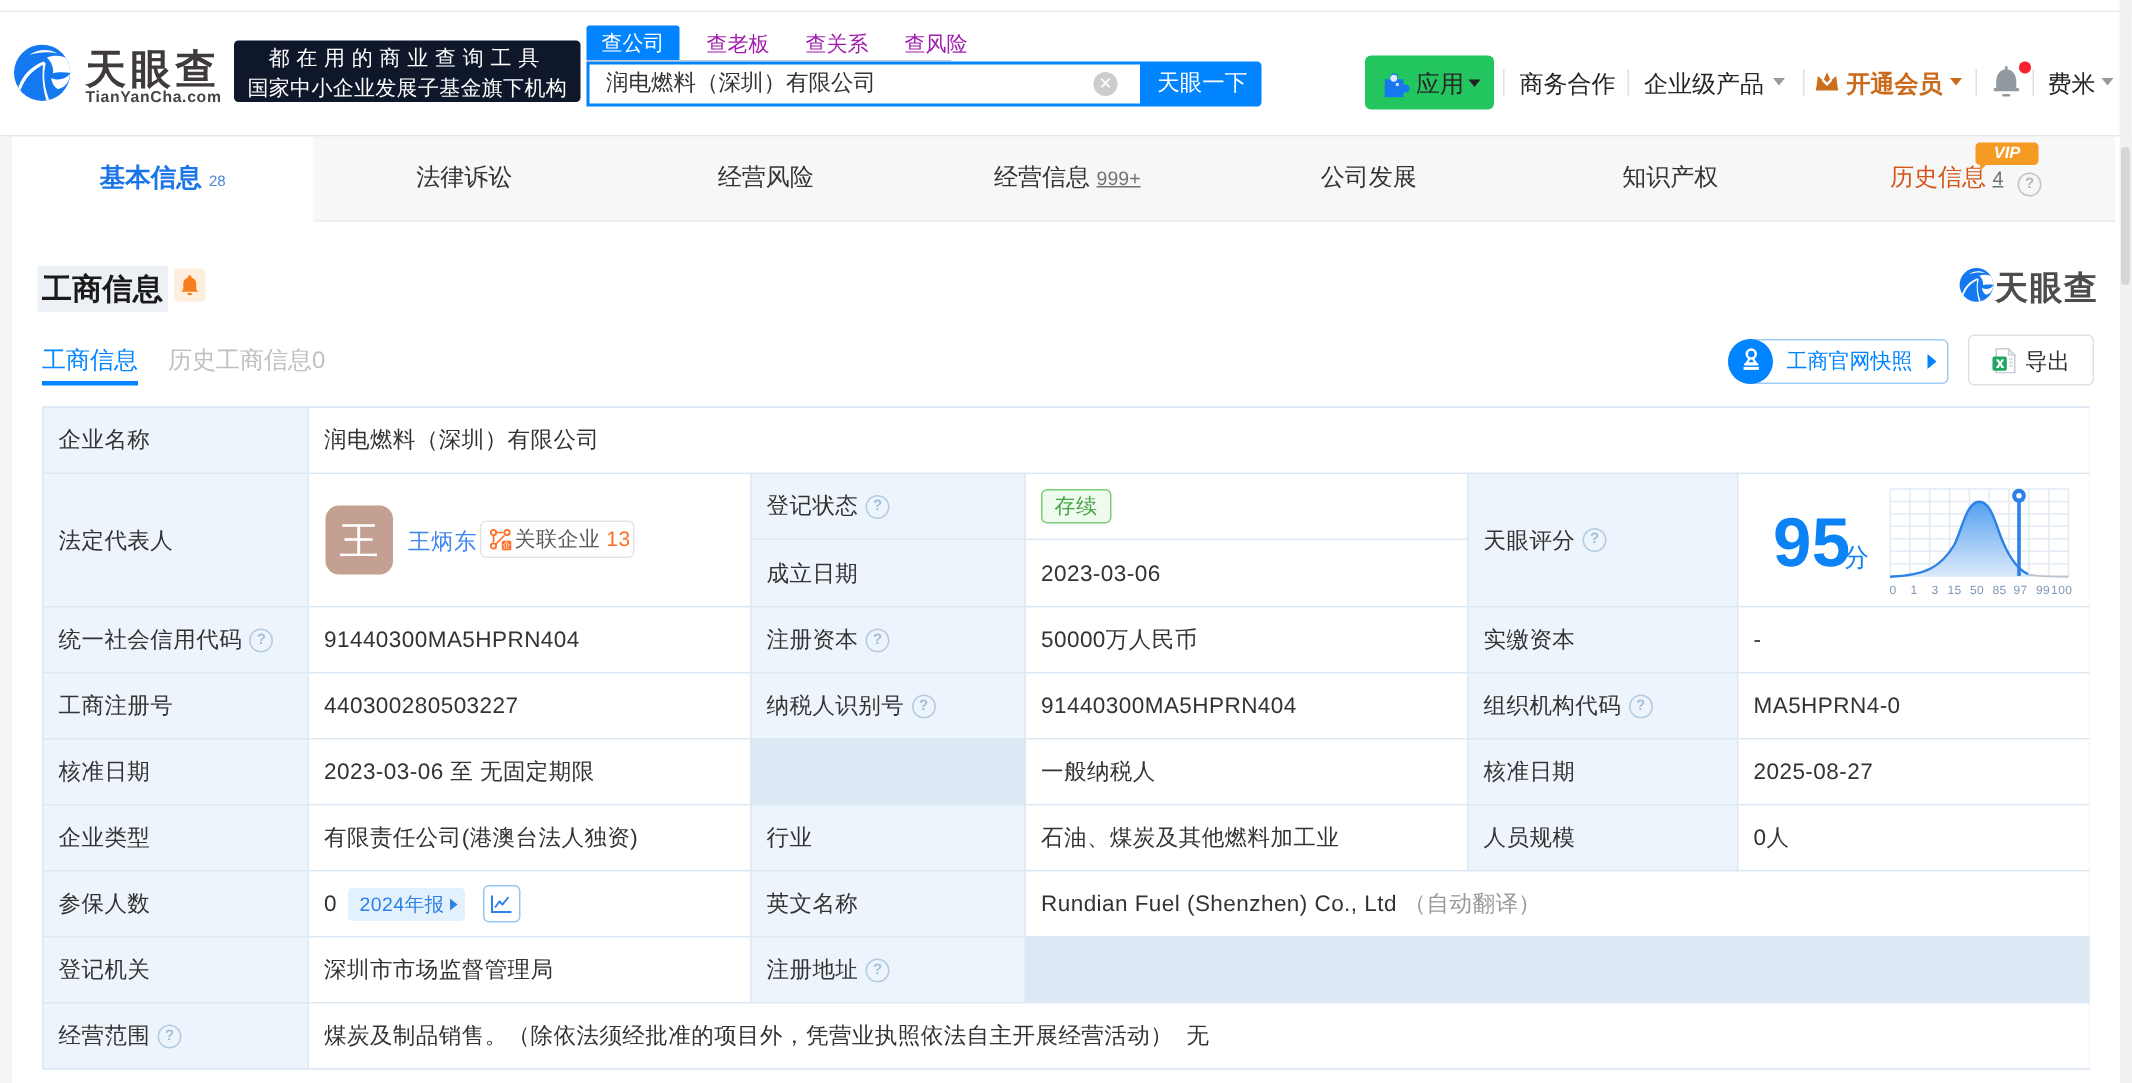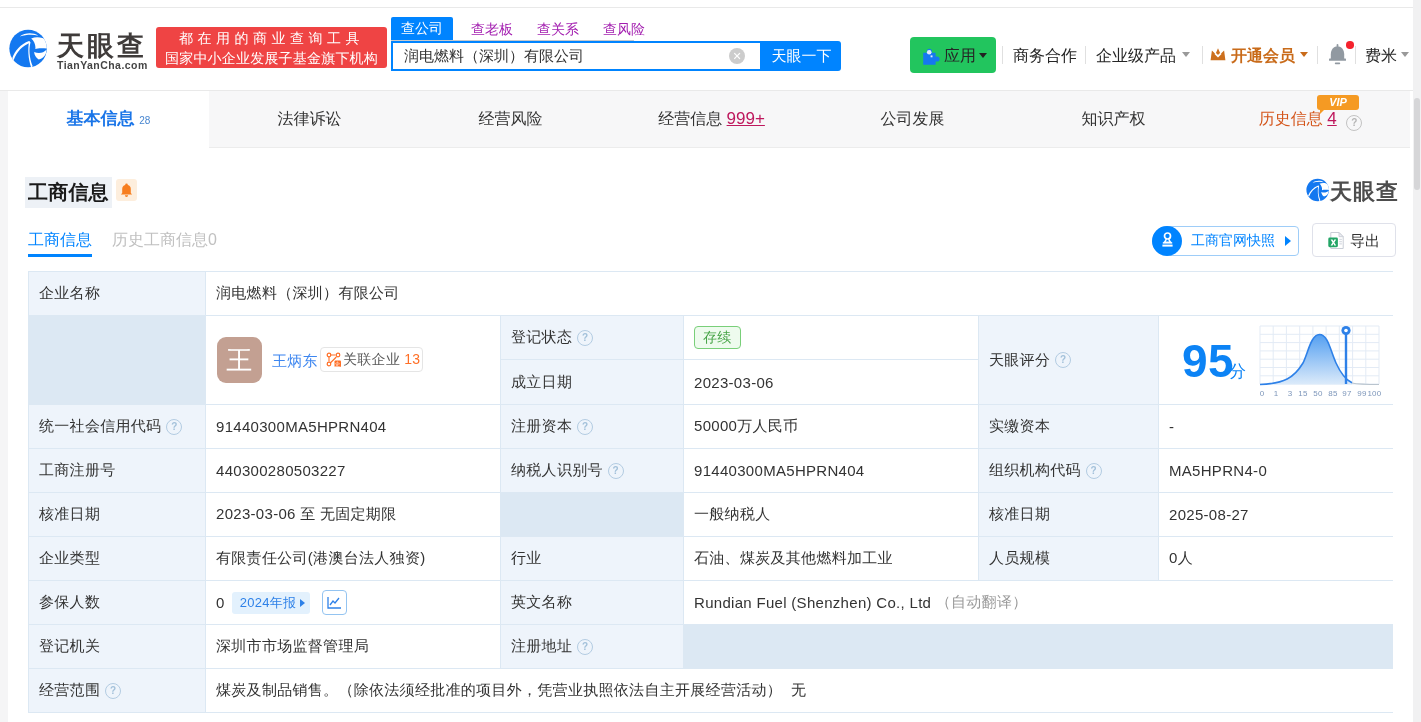--- a/index.html
+++ b/index.html
@@ -3,21 +3,21 @@
 <meta charset="utf-8">
 <style>
 html,body{margin:0;padding:0;}
 body{width:1421px;height:722px;overflow:hidden;font-family:"Liberation Sans",sans-serif;background:#fff;position:relative;-webkit-font-smoothing:antialiased;}
 .abs{position:absolute;}
 
 #topline{position:absolute;left:0;top:7px;width:1421px;height:1px;background:#e9e9e9;}
 #hdr{position:absolute;left:0;top:8px;width:1421px;height:83px;background:#fff;}
 .logo-txt{position:absolute;left:57px;top:20px;font-size:27px;font-weight:bold;color:#3f3b3a;letter-spacing:3px;}
 .logo-sub{position:absolute;left:57px;top:51px;font-size:10.5px;font-weight:bold;color:#454545;letter-spacing:0.45px;}
-#redbox{position:absolute;left:156px;top:19px;width:231px;height:41px;background:#ef4444;border-radius:3px;color:#fff;text-align:center;}
+#redbox{position:absolute;left:156px;top:19px;width:231px;height:41px;background:#0f172a;border-radius:3px;color:#fff;text-align:center;}
 #redbox .l1{font-size:14px;letter-spacing:4.5px;margin-top:3px;}
 #redbox .l2{font-size:14px;letter-spacing:0.2px;margin-top:2px;}
 
 #stabs{position:absolute;left:391px;top:9px;height:23px;}
 .stab{display:inline-block;font-size:14px;color:#a21caf;margin-right:24px;vertical-align:top;padding-top:4px;text-align:center;}
 #stab-act{display:inline-block;width:62px;background:#0084ff;color:#fff;text-align:center;height:23px;line-height:23px;font-size:14px;margin-right:18px;border-radius:2px 2px 0 0;}
 #stabline{position:absolute;left:391px;top:32px;width:243px;height:1px;background:#c9c9c9;}
 #sinput{position:absolute;left:391px;top:33px;width:356px;height:26px;border:2px solid #0084ff;background:#fff;font-size:15px;color:#333;line-height:26px;padding-left:11px;}
 #sclear{position:absolute;left:729px;top:40px;width:16px;height:16px;border-radius:50%;background:#ccc;color:#fff;text-align:center;line-height:16px;font-size:11px;}
 #sbtn{position:absolute;left:762px;top:33px;width:79px;height:30px;background:#0084ff;color:#fff;font-size:15px;text-align:center;line-height:30px;border-radius:0 3px 3px 0;}
@@ -25,21 +25,21 @@
 #appchip{position:absolute;left:910px;top:29px;width:86px;height:36px;background:#22c55e;border-radius:4px;}
 #appchip .t{position:absolute;left:34px;top:9px;font-size:16px;color:#262626;}
 .hitem{position:absolute;top:38px;font-size:16px;color:#262626;}
 .hsep{position:absolute;top:38px;width:1px;height:18px;background:#e0e0e0;}
 .caret{position:absolute;width:0;height:0;border-left:4.5px solid transparent;border-right:4.5px solid transparent;border-top:5px solid #8c8c8c;}
 
 #navbar{position:absolute;left:0;top:91px;width:1413px;height:56px;background:#f7f7f8;border-bottom:1px solid #ececec;}
 .ntab{position:absolute;top:0;height:56px;line-height:56px;text-align:center;font-size:16px;color:#333;width:201px;}
 #ntab0{left:8px;background:#fff;font-weight:bold;color:#1a75e8;font-size:17px;height:57px;z-index:2;}
 #ntab0 span{font-weight:normal;font-size:10px;color:#4886d0;}
-.ncount{font-size:17px;color:#be185d;text-decoration:underline;}
+.ncount{font-size:13px;color:#737373;text-decoration:underline;}
 
 #lgut{position:absolute;left:0;top:91px;width:8px;height:631px;background:#f5f5f6;}
 #rbar{position:absolute;left:1413px;top:0;width:8px;height:722px;background:#f1f1f2;}
 #rthumb{position:absolute;left:1414px;top:98px;width:6px;height:92px;background:#d6d6d8;border-radius:3px;}
 #rgap{position:absolute;left:1410px;top:91px;width:3px;height:631px;background:#fff;}
 
 #title{position:absolute;left:25px;top:177px;font-size:20px;font-weight:bold;color:#1a1a1a;background:#edf1f6;padding:2px 3px;letter-spacing:0.2px;}
 #bellbadge{position:absolute;left:116px;top:179px;width:21px;height:22px;background:#fdeedd;border-radius:3px;}
 #minilogo-t{position:absolute;left:1330px;top:177px;font-size:22px;font-weight:bold;color:#4d4d4d;letter-spacing:1px;}
 #subtab1{position:absolute;left:28px;top:230px;font-size:16px;color:#0084ff;}
@@ -193,20 +193,21 @@
     <rect x="11.3" y="11.2" width="2.6" height="1.3" fill="#d9dce3"></rect>
     <rect x="0.3" y="5.6" width="9.6" height="9.6" rx="1.4" fill="#23a566"></rect>
     <path d="M2.6 7.6 h1.9 l0.9 1.7 0.9-1.7 h1.9 l-1.9 2.8 1.9 3 h-1.9 l-0.9-1.9-0.9 1.9 h-1.9 l1.9-3 z" fill="#fff"></path>
   </svg>
   <span class="t">导出</span>
 </div>
 <div id="tbl">
   <div class="c lb" style="grid-area:1/1">企业名称</div>
   <div class="c" style="grid-area:1/2/2/7">润电燃料（深圳）有限公司</div>
 
+  <div class="c lb" style="grid-area:2/1/4/2">法定代表人</div>
   <div class="c" style="grid-area:2/2/4/3;position:relative;" id="fddr2">
     <div id="avatar">王</div>
     <a href="#" style="position:absolute;left:66px;top:36px;font-size:15px;color:#3d86f0;">王炳东</a>
     <div id="relbadge"><svg class="abs" style="left:5px;top:4px" width="15" height="15" viewBox="0 0 15 15">
       <circle cx="3" cy="3" r="1.8" fill="none" stroke="#ff6f26" stroke-width="1.2"></circle>
       <circle cx="12" cy="3" r="1.8" fill="none" stroke="#ff6f26" stroke-width="1.2"></circle>
       <circle cx="3" cy="12" r="1.8" fill="none" stroke="#ff6f26" stroke-width="1.2"></circle>
       <path d="M4.5 3 h5 M3 4.5 v5 M4.3 11 l6-6" stroke="#ff6f26" stroke-width="1.1" fill="none"></path>
       <rect x="8.5" y="8.5" width="6.5" height="6.5" rx="1" fill="#ff6f26"></rect>
       <text x="11.7" y="13.6" font-size="5.5" fill="#fff" text-anchor="middle">企</text>

